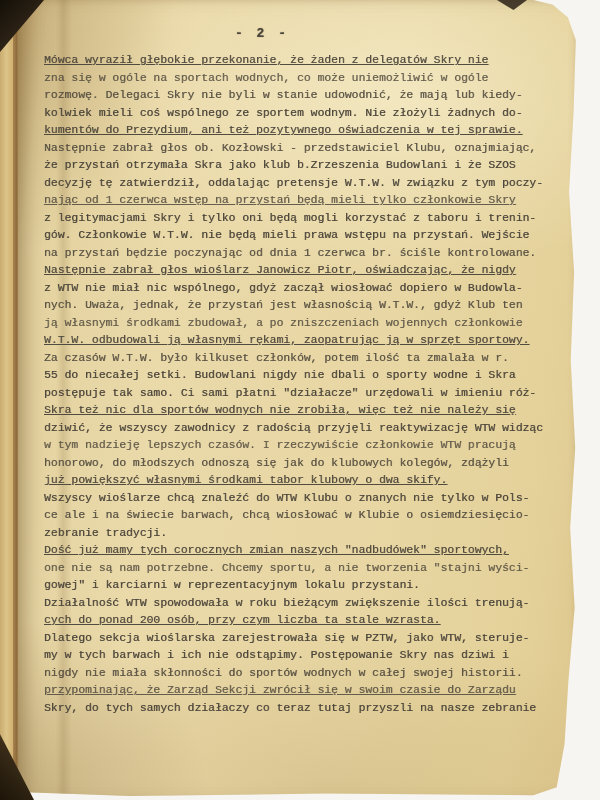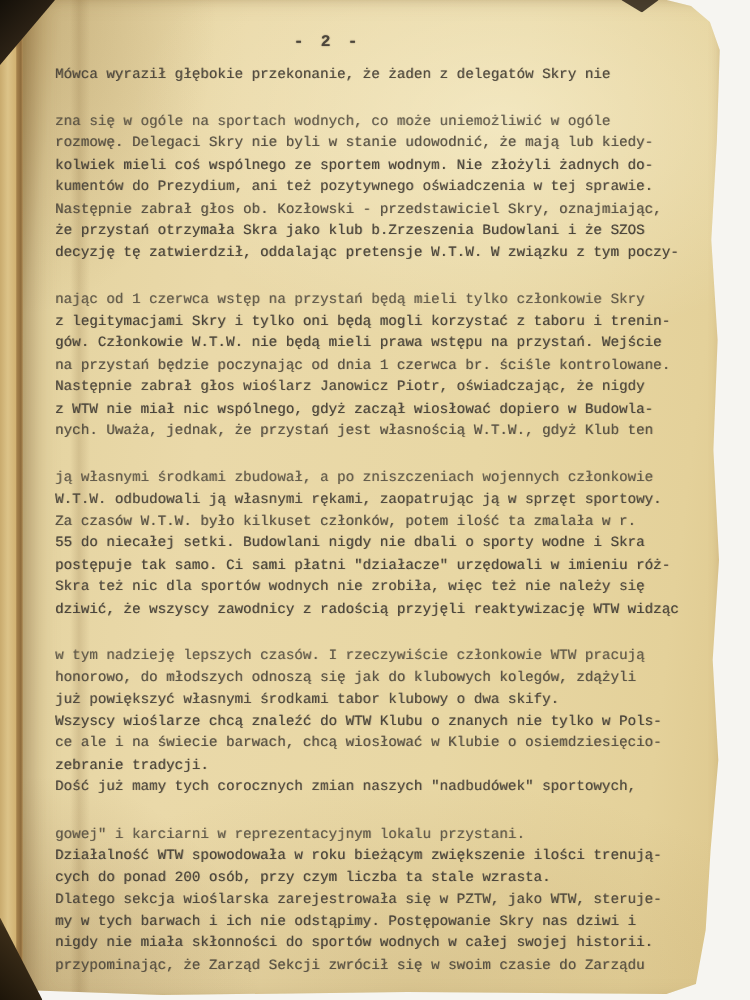--- a/index.html
+++ b/index.html
@@ -100,41 +100,41 @@
     white-space: pre;
     font-size: 11.4px;
     line-height: 17.5px;
     height: 17.5px;
     letter-spacing: 0px;
     text-shadow: 0.5px 0 0.6px rgba(70,62,48,0.55);
     overflow: hidden;
   }
   
   .line:nth-child(3n)   { opacity: 0.90; }
-  .line:nth-child(4n+1) { opacity: 0.96; }
-  .line:nth-child(7n+2) { opacity: 0.84; margin-top: 20px; }
+  .line:nth-child(4n+1) { opacity: 0.96; text-decoration: underline; }
+  .line:nth-child(7n+2) { opacity: 0.84; }
 </style>
 </head>
 <body>
 
 <div class="scene">
   <div class="stack-strip-outer"></div>
   <div class="stack-strip-crease"></div>
 
   <div class="page">
     <div class="crease"></div>
     <div class="content">
       <div class="page-number">- 2 -</div>
       <div class="text-block">
           <div class="line">Mówca wyraził głębokie przekonanie, że żaden z delegatów Skry nie</div>
           <div class="line">zna się w ogóle na sportach wodnych, co może uniemożliwić w ogóle</div>
           <div class="line">rozmowę. Delegaci Skry nie byli w stanie udowodnić, że mają lub kiedy-</div>
           <div class="line">kolwiek mieli coś wspólnego ze sportem wodnym. Nie złożyli żadnych do-</div>
           <div class="line">kumentów do Prezydium, ani też pozytywnego oświadczenia w tej sprawie.</div>
-          <div class="line">Następnie zabrał głos ob. Kozłowski - przedstawiciel Skry, oznajmiając,</div>
+          <div class="line">Następnie zabrał głos ob. Kozłowski - przedstawiciel Klubu, oznajmiając,</div>
           <div class="line">że przystań otrzymała Skra jako klub b.Zrzeszenia Budowlani i że SZOS</div>
           <div class="line">decyzję tę zatwierdził, oddalając pretensje W.T.W. W związku z tym poczy-</div>
           <div class="line">nając od 1 czerwca wstęp na przystań będą mieli tylko członkowie Skry</div>
           <div class="line">z legitymacjami Skry i tylko oni będą mogli korzystać z taboru i trenin-</div>
           <div class="line">gów. Członkowie W.T.W. nie będą mieli prawa wstępu na przystań. Wejście</div>
           <div class="line">na przystań będzie poczynając od dnia 1 czerwca br. ściśle kontrolowane.</div>
           <div class="line">Następnie zabrał głos wioślarz Janowicz Piotr, oświadczając, że nigdy</div>
           <div class="line">z WTW nie miał nic wspólnego, gdyż zaczął wiosłować dopiero w Budowla-</div>
           <div class="line">nych. Uważa, jednak, że przystań jest własnością W.T.W., gdyż Klub ten</div>
           <div class="line">ją własnymi środkami zbudował, a po zniszczeniach wojennych członkowie</div>
@@ -144,20 +144,21 @@
           <div class="line">postępuje tak samo. Ci sami płatni "działacze" urzędowali w imieniu róż-</div>
           <div class="line">Skra też nic dla sportów wodnych nie zrobiła, więc też nie należy się</div>
           <div class="line">dziwić, że wszyscy zawodnicy z radością przyjęli reaktywizację WTW widząc</div>
           <div class="line">w tym nadzieję lepszych czasów. I rzeczywiście członkowie WTW pracują</div>
           <div class="line">honorowo, do młodszych odnoszą się jak do klubowych kolegów, zdążyli</div>
           <div class="line">już powiększyć własnymi środkami tabor klubowy o dwa skify.</div>
           <div class="line">Wszyscy wioślarze chcą znaleźć do WTW Klubu o znanych nie tylko w Pols-</div>
           <div class="line">ce ale i na świecie barwach, chcą wiosłować w Klubie o osiemdziesięcio-</div>
           <div class="line">zebranie tradycji.</div>
           <div class="line">Dość już mamy tych corocznych zmian naszych "nadbudówek" sportowych,</div>
+          <div class="line">one nie są nam potrzebne. Chcemy sportu, a nie tworzenia "stajni wyści-</div>
           <div class="line">gowej" i karciarni w reprezentacyjnym lokalu przystani.</div>
           <div class="line">Działalność WTW spowodowała w roku bieżącym zwiększenie ilości trenują-</div>
           <div class="line">cych do ponad 200 osób, przy czym liczba ta stale wzrasta.</div>
           <div class="line">Dlatego sekcja wioślarska zarejestrowała się w PZTW, jako WTW, steruje-</div>
           <div class="line">my w tych barwach i ich nie odstąpimy. Postępowanie Skry nas dziwi i</div>
           <div class="line">nigdy nie miała skłonności do sportów wodnych w całej swojej historii.</div>
           <div class="line">przypominając, że Zarząd Sekcji zwrócił się w swoim czasie do Zarządu</div>
           <div class="line">Skry, do tych samych działaczy co teraz tutaj przyszli na nasze zebranie</div>
         </div>
     </div>

